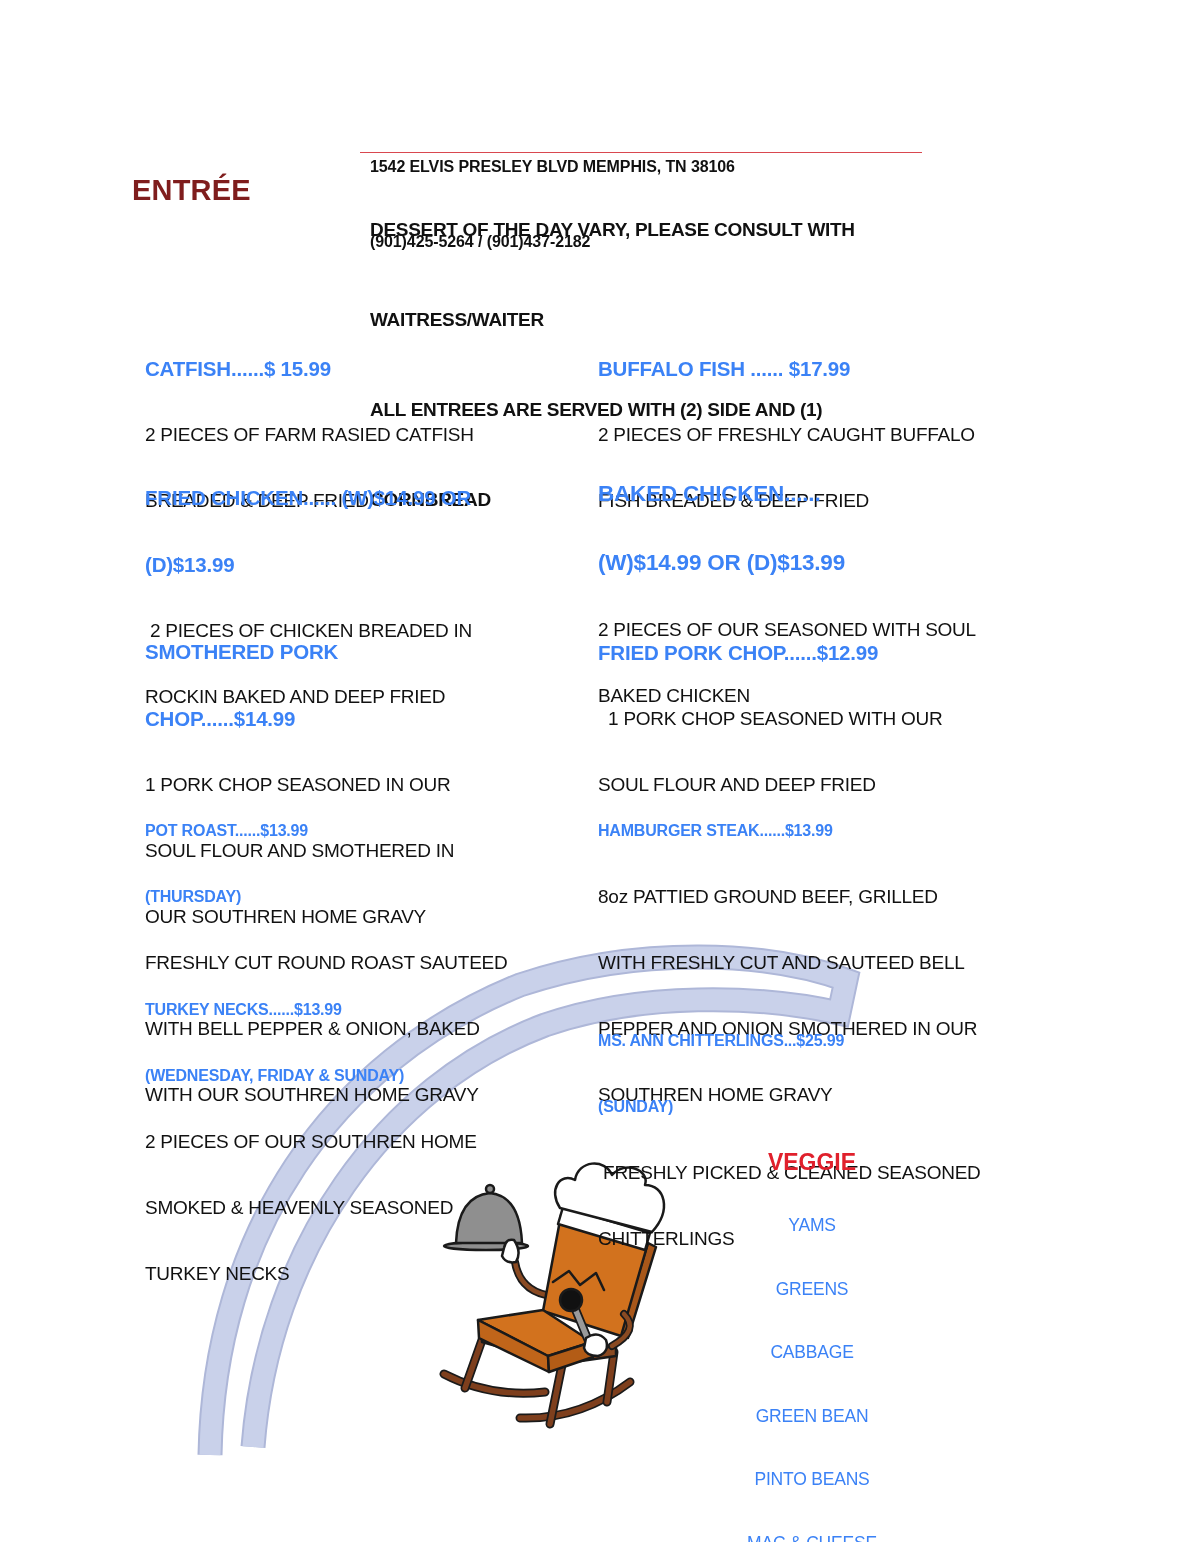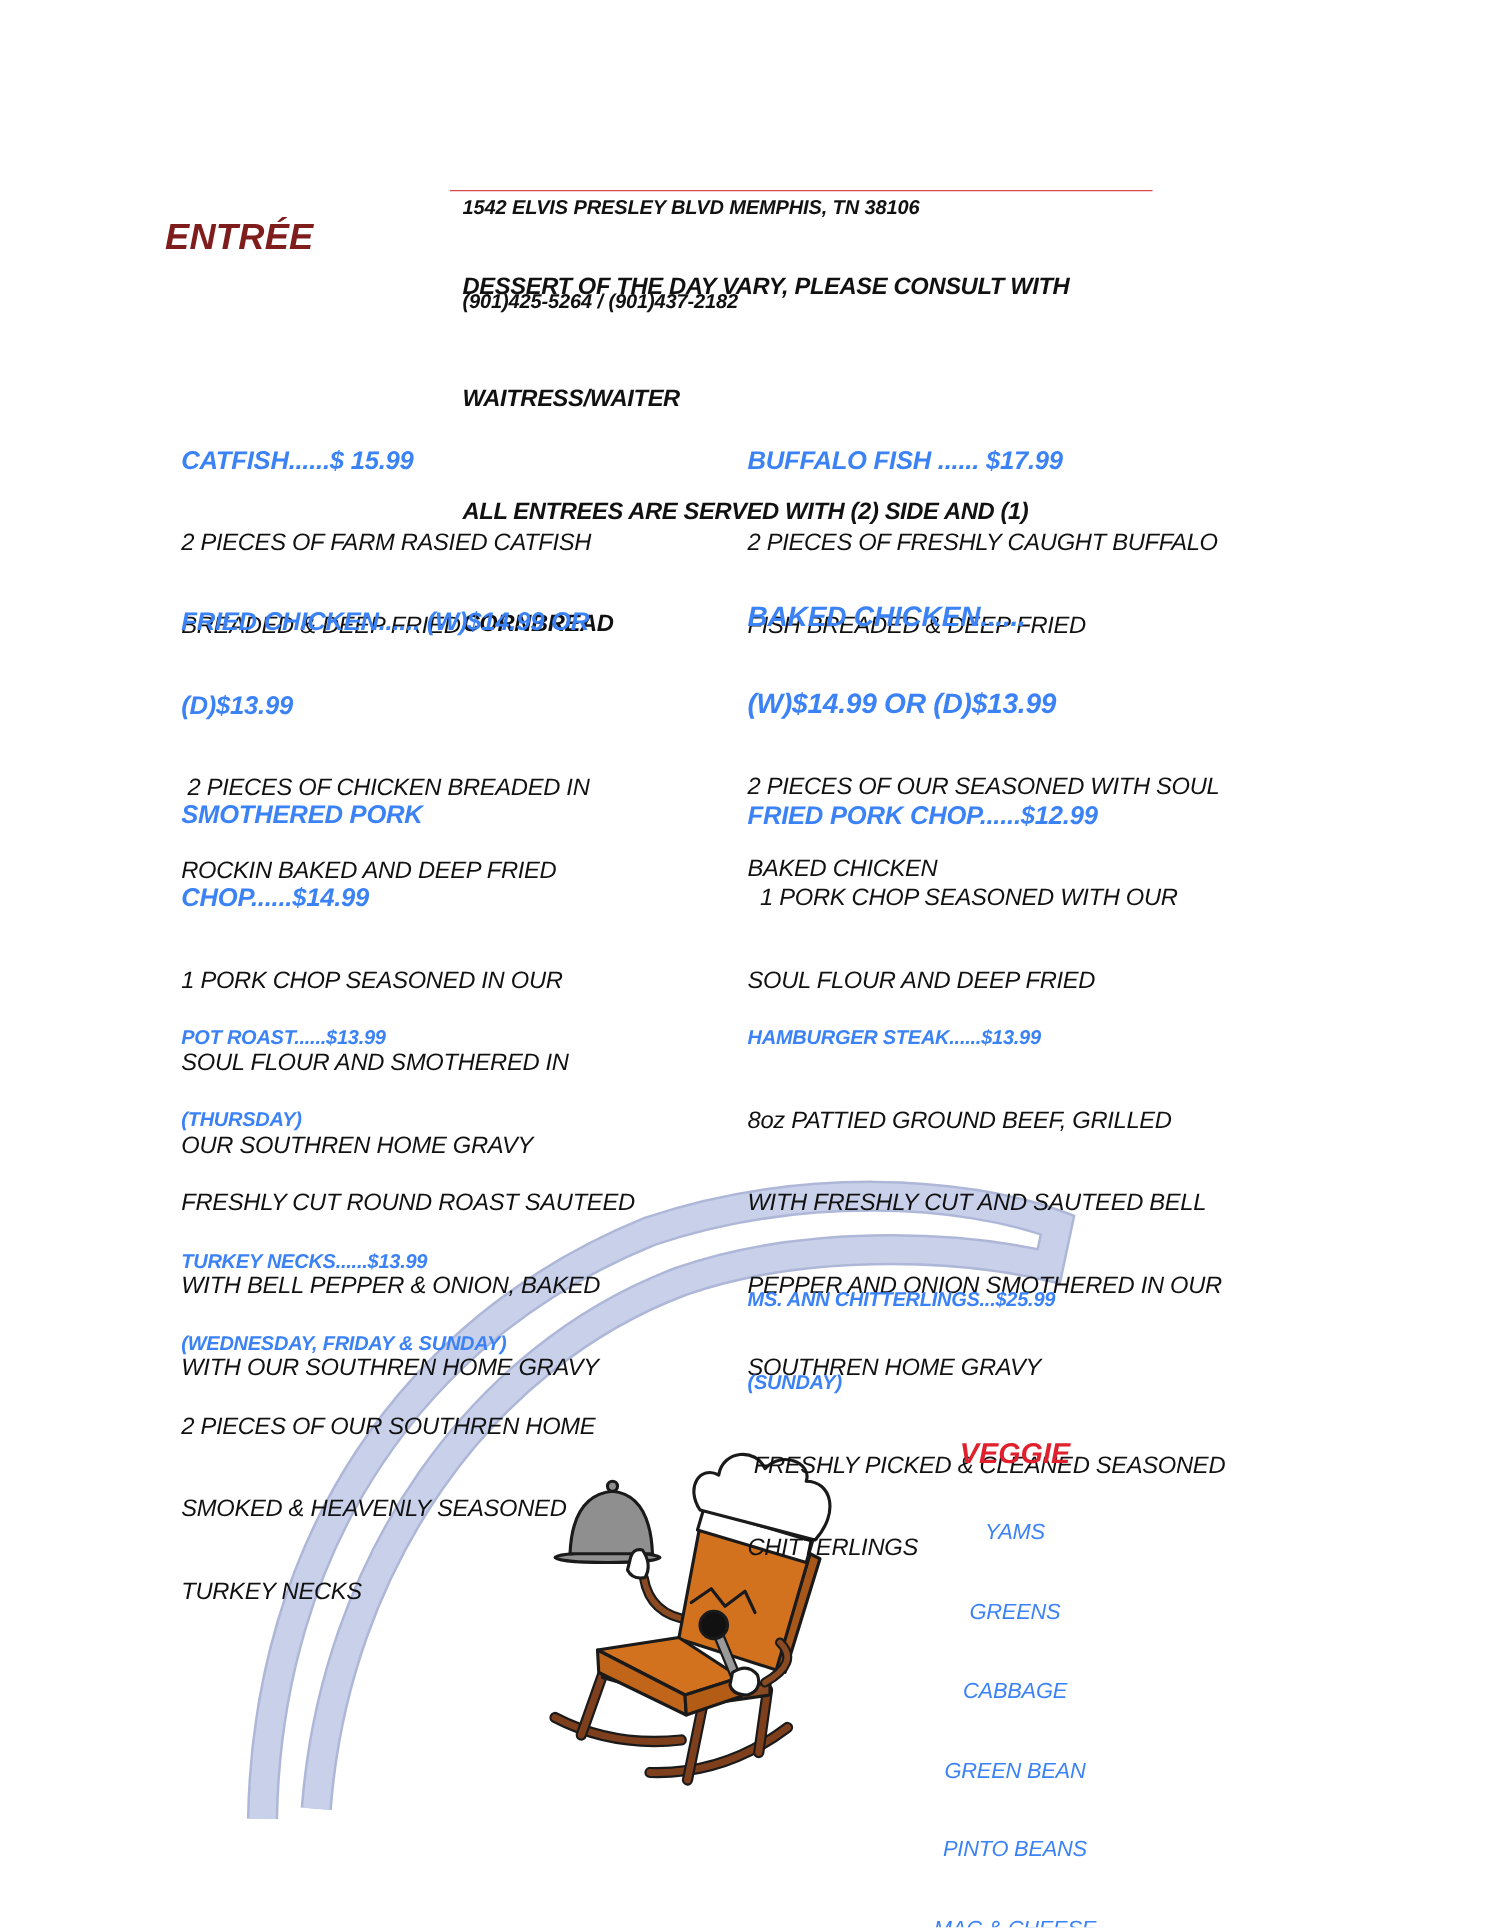--- a/index.html
+++ b/index.html
@@ -4,21 +4,20 @@
   <style>
     html, body { margin: 0; padding: 0; background: #ffffff; }
     .page {
       position: relative;
       width: 1136px;
       height: 1542px;
       background: #ffffff;
       overflow: hidden;
       font-family: "Liberation Sans", sans-serif;
       color: #111111;
-      font-style: italic;
     }
     .art { position: absolute; left: 0; top: 0; width: 1194px; height: 1542px; z-index: 0; }
     .layer { position: absolute; z-index: 2; }
 
     
     .addr { left: 370px; top: 104px; font-weight: bold; font-size: 16px; line-height: 25px; letter-spacing: -0.1px; white-space: pre; }
     .divider { position: absolute; left: 360px; top: 152px; width: 562px; height: 0; border-top: 1.5px solid #d9474f; z-index: 2; }
     .notes { left: 370px; top: 155px; font-weight: bold; font-size: 19px; line-height: 30px; letter-spacing: -0.3px; white-space: pre; }
     .section-title { left: 132px; top: 173px; font-weight: bold; font-size: 29px; line-height: 34px; color: #7f1d1d; letter-spacing: 0.2px; }
 

